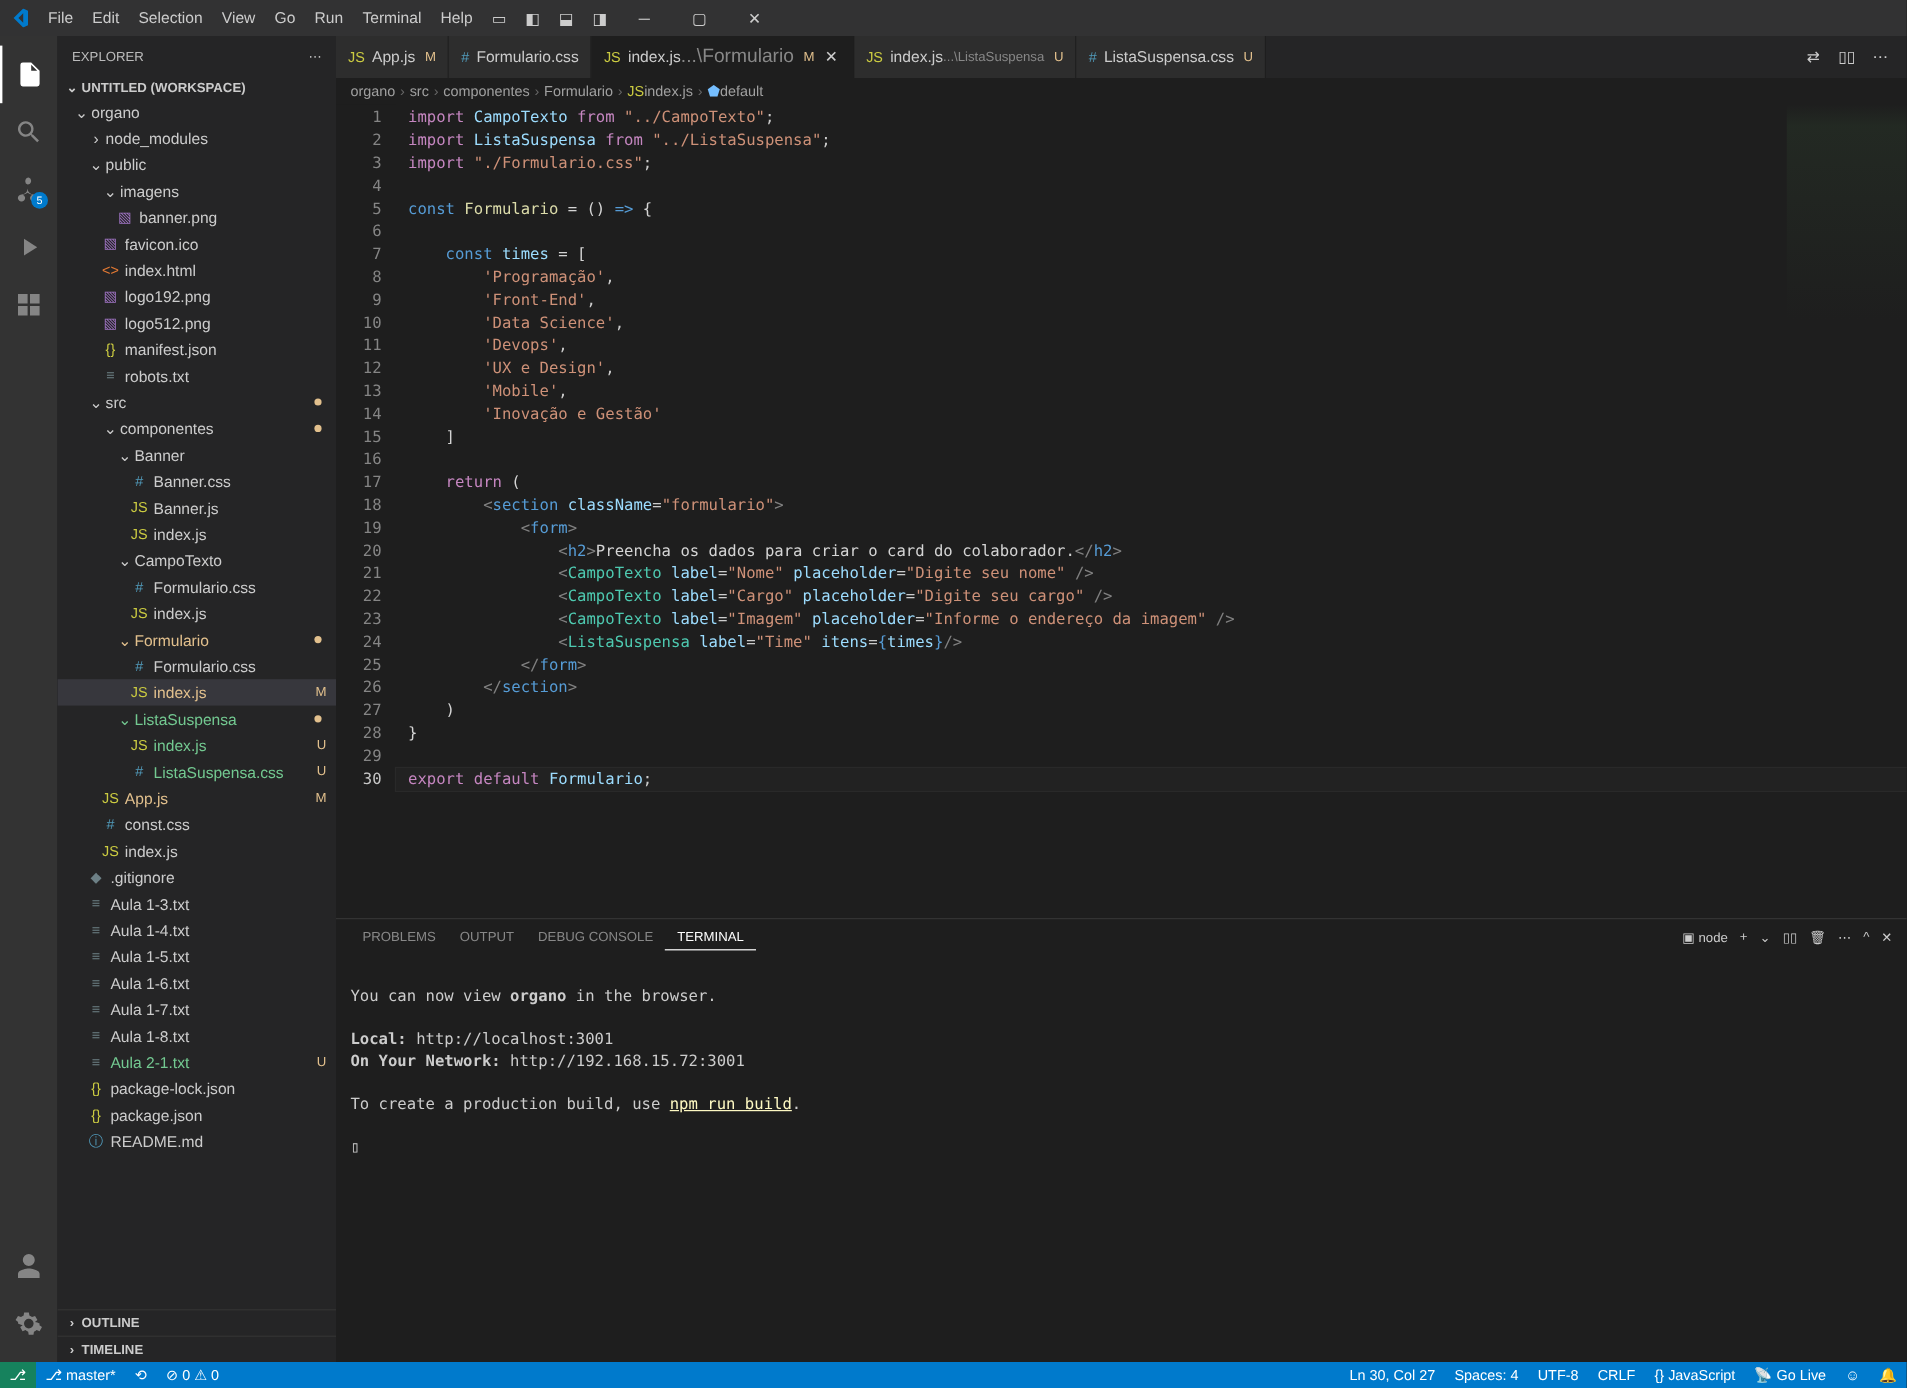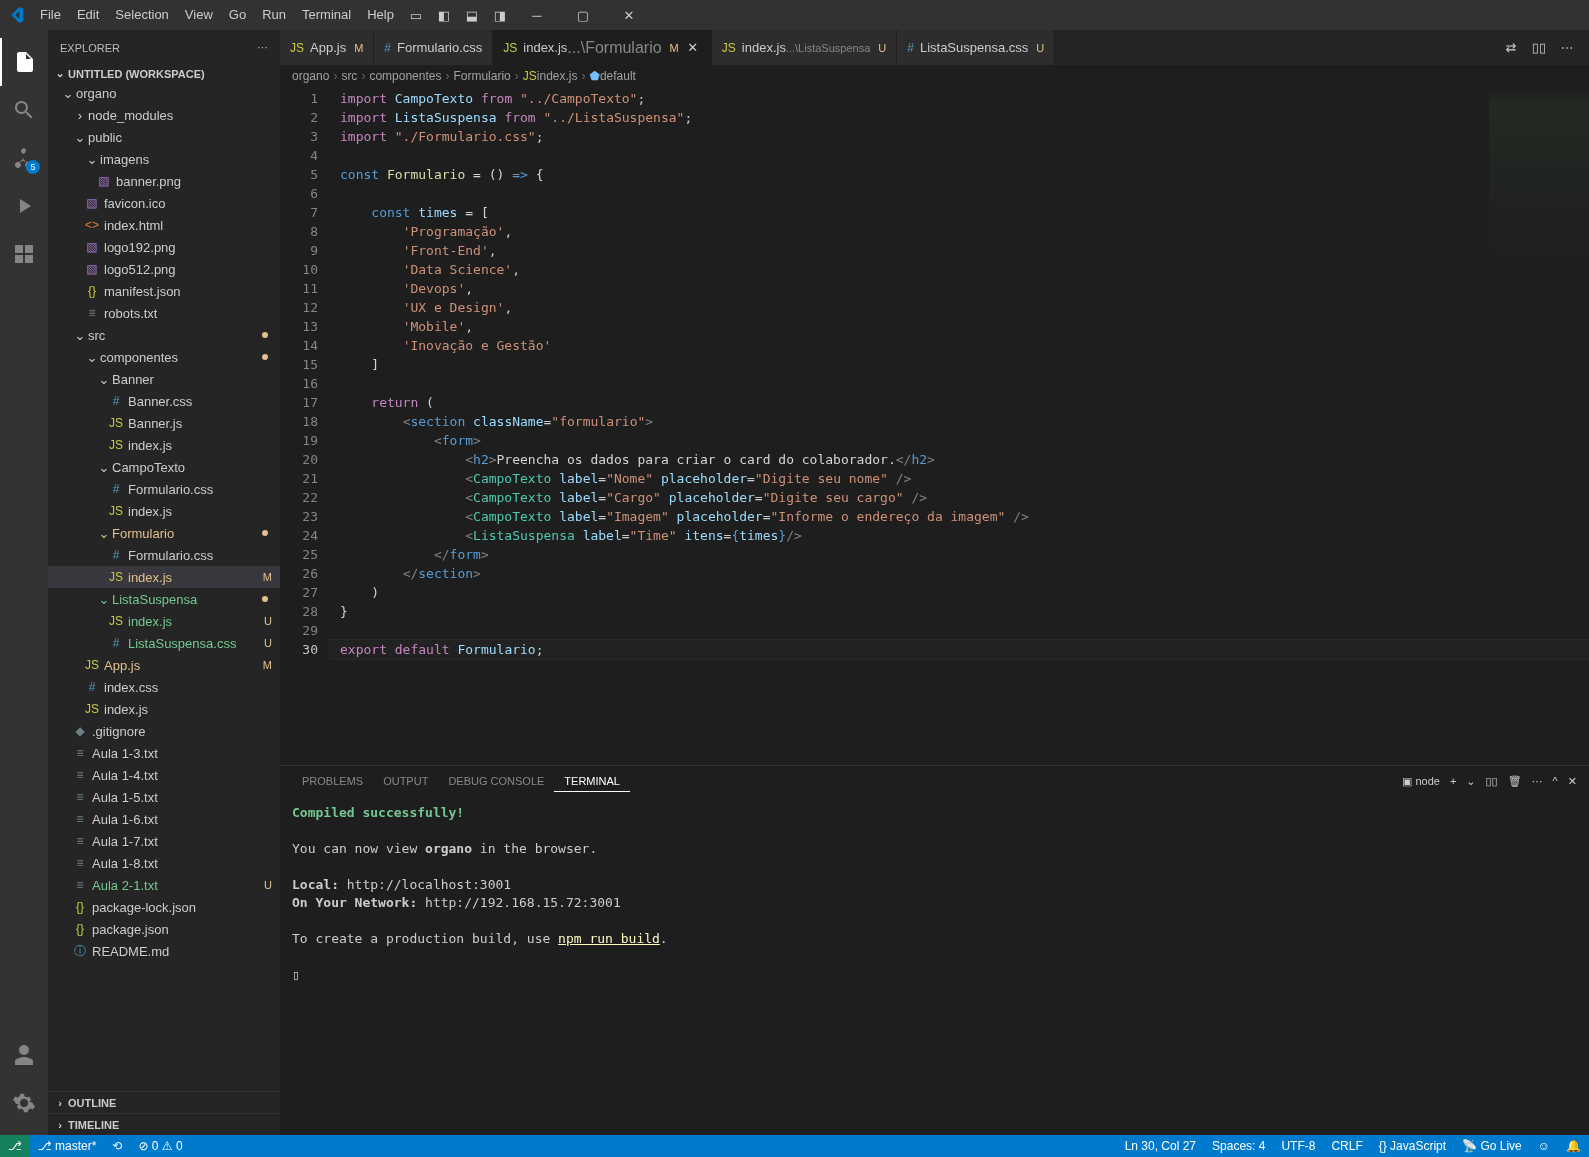--- a/index.html
+++ b/index.html
@@ -305,21 +305,21 @@
         </div>
         <div class="tree-item modified">
           <span class="indent" style="width:36px"></span>
           <span class="icon js-icon">JS</span>
           <span>App.js</span>
           <span class="status">M</span>
         </div>
         <div class="tree-item">
           <span class="indent" style="width:36px"></span>
           <span class="icon css-icon">#</span>
-          <span>index.css</span>
+          <span>const.css</span>
         </div>
         <div class="tree-item">
           <span class="indent" style="width:36px"></span>
           <span class="icon js-icon">JS</span>
           <span>index.js</span>
         </div>
         <div class="tree-item">
           <span class="indent" style="width:24px"></span>
           <span class="icon txt-icon">◆</span>
           <span>.gitignore</span>
@@ -481,21 +481,21 @@
           <span>▣ <span>node</span></span>
           <span>+</span>
           <span>⌄</span>
           <span>▯▯</span>
           <span>🗑</span>
           <span>⋯</span>
           <span>^</span>
           <span>✕</span>
         </div>
       </div>
-      <div class="panel-body" id="terminal"><div class="green bold">Compiled successfully!</div><br>
+      <div class="panel-body" id="terminal"><br>
 <div>You can now view <span class="bold">organo</span> in the browser.</div><br>
 <div>  <span class="bold">Local:</span>            http://localhost:3001</div>
 <div>  <span class="bold">On Your Network:</span>  http://192.168.15.72:3001</div><br>
 <div>To create a production build, use <span class="link">npm run build</span>.</div><br>
 <div>▯</div></div>
     </div>
   </div>
 </div>
 
 <div class="statusbar">

